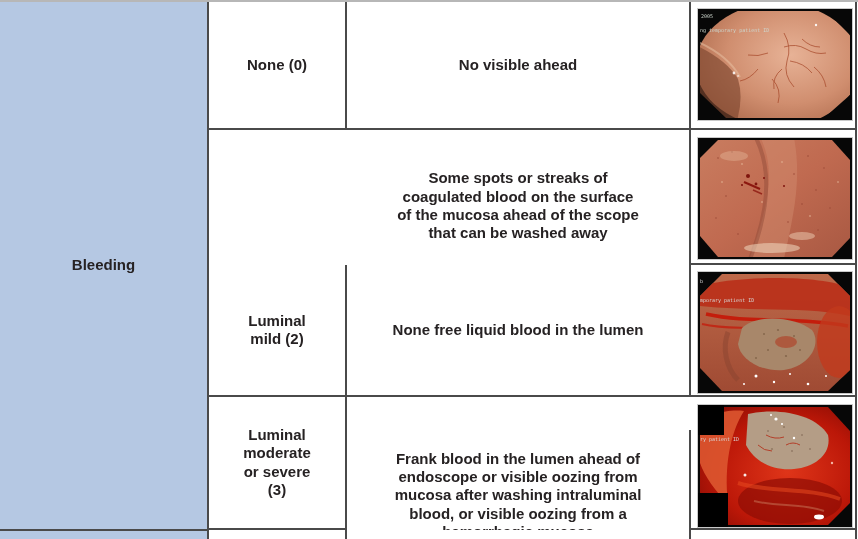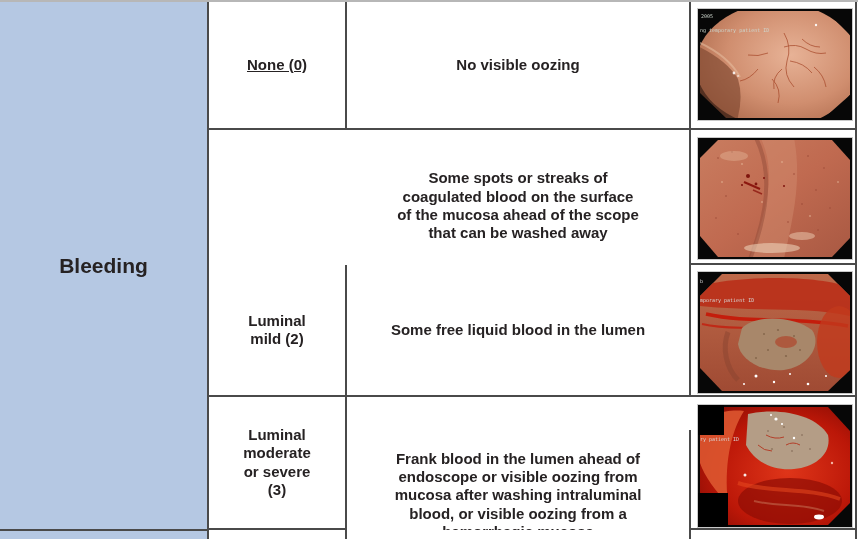--- a/index.html
+++ b/index.html
@@ -9,66 +9,66 @@
   }
   .topline{position:absolute;left:0;top:0;width:858px;height:2px;background:#b7b7b7;}
   .cell{
     position:absolute;box-sizing:border-box;background:#ffffff;
     border-right:2px solid #4a4a4a;border-bottom:2px solid #4a4a4a;
     display:flex;align-items:center;justify-content:center;text-align:center;
     font-weight:bold;color:#262223;font-size:15px;line-height:1.22;
     white-space:pre-line;
   }
   .cell.noborder-bottom{border-bottom:none;}
-  .section-cell{background:#b5c8e3;font-size:21px;text-align:right;}
+  .section-cell{background:#b5c8e3;font-size:15px;text-align:right;}
   .desc-cell{padding:4px 8px;}
   .endo-img{
     position:absolute;border:1px solid #c9c9c9;background:#000;overflow:hidden;
   }
   .endo-img svg{display:block;}
   .ovl{font-family:"DejaVu Sans Mono",monospace;}
 </style>
 </head>
 <body>
 
 <div class="stage">
   <div class="topline"></div>
 
   <div class="cell section-cell" style="left:0;top:2px;width:209px;height:529px;">
     <span>Bleeding</span>
   </div>
 
   <div class="cell section-cell noborder-bottom" style="left:0;top:531px;width:209px;height:8px;"></div>
 
-  <div class="cell" style="left:209px;top:2px;width:138px;height:128px;text-decoration:underline;">
+  <div class="cell" style="left:209px;top:2px;width:138px;height:128px;">
     <span>None (0)</span>
   </div>
   <div class="cell" style="left:209px;top:265px;width:138px;height:132px;">
     <span>Luminal
 mild (2)</span>
   </div>
   <div class="cell" style="left:209px;top:397px;width:138px;height:133px;">
     <span>Luminal
 moderate
 or severe
 (3)</span>
   </div>
   <div class="cell noborder-bottom" style="left:209px;top:530px;width:138px;height:9px;"></div>
 
   <div class="cell desc-cell" style="left:347px;top:2px;width:344px;height:128px;">
-    <span>No visible oozing</span>
+    <span>No visible ahead</span>
   </div>
   <div class="cell desc-cell" style="left:347px;top:130px;width:344px;height:154px;">
     <span>Some spots or streaks of
 coagulated blood on the surface
 of the mucosa ahead of the scope
 that can be washed away</span>
   </div>
   <div class="cell desc-cell" style="left:347px;top:265px;width:344px;height:132px;">
-    <span>Some free liquid blood in the lumen</span>
+    <span>None free liquid blood in the lumen</span>
   </div>
   <div class="cell desc-cell" style="left:347px;top:397px;width:344px;height:133px;margin-top:33px;">
     <span>Frank blood in the lumen ahead of
 endoscope or visible oozing from
 mucosa after washing intraluminal
 blood, or visible oozing from a
 hemorrhagic mucosa</span>
   </div>
   <div class="cell noborder-bottom" style="left:347px;top:530px;width:344px;height:9px;"></div>
 

